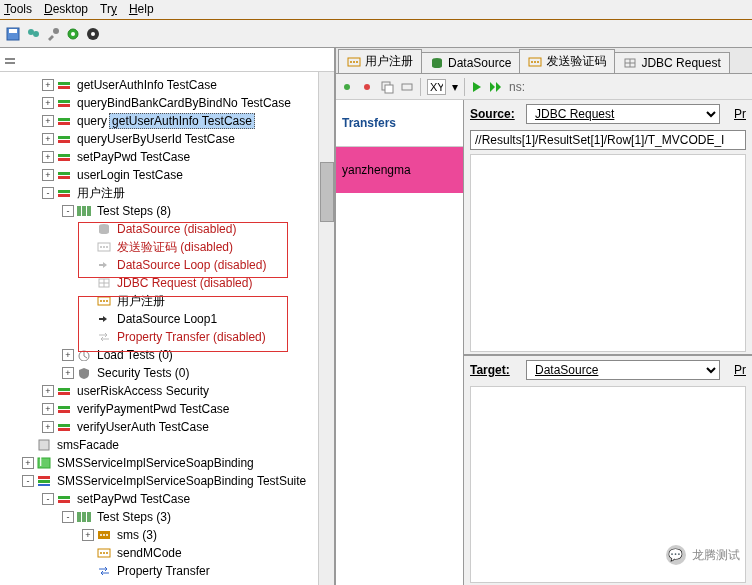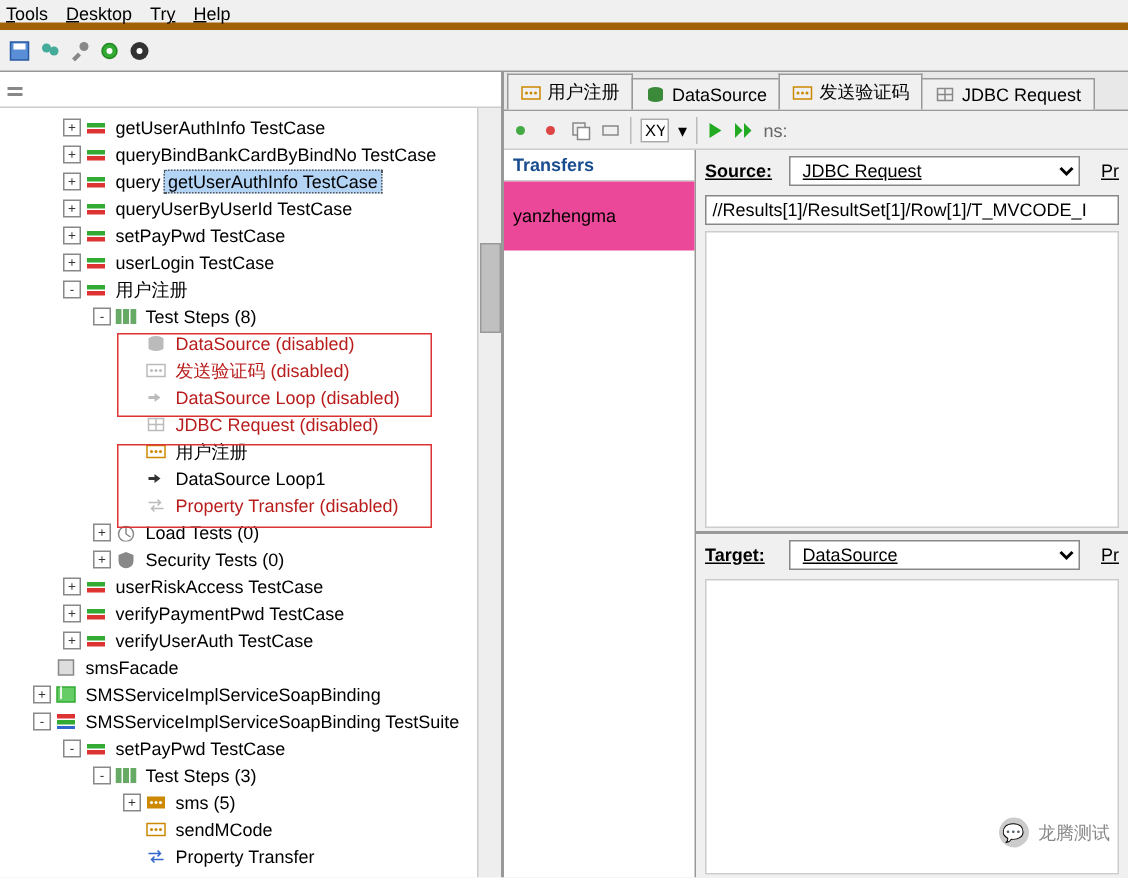--- a/index.html
+++ b/index.html
@@ -1,17 +1,17 @@
 <!DOCTYPE html>
 <html><head>
 <meta charset="utf-8">
 <style>
 * { margin: 0; padding: 0; box-sizing: border-box; font-family: Tahoma, sans-serif; font-size: 12px; }
 body { background: #f0f0f0; width: 752px; height: 585px; overflow: hidden; }
-.menubar { height: 20px; background: #f0f0f0; display: flex; padding: 2px 4px; gap: 12px; border-bottom: 5px solid #a16207; }
+.menubar { height: 20px; background: #f0f0f0; display: flex; padding: 2px 4px; gap: 12px; border-bottom: 1px solid #a16207; }
 .menubar span { cursor: pointer; }
 .menubar span u { text-decoration: underline; }
 .toolbar { height: 28px; background: #f0f0f0; display: flex; align-items: center; padding: 2px 4px; gap: 2px; border-bottom: 1px solid #999; }
 .toolbar .icon { width: 18px; height: 18px; display: flex; align-items: center; justify-content: center; cursor: pointer; }
 .main { display: flex; height: calc(585px - 48px); }
 .left-panel { width: 336px; background: #fff; border-right: 2px solid #999; position: relative; display: flex; flex-direction: column; }
 .small-toolbar { height: 24px; border-bottom: 1px solid #ccc; display: flex; align-items: center; padding: 2px 4px; }
 .tree { flex: 1; overflow: auto; padding: 4px 2px; background: #fff; position: relative; }
 .tree-item { display: flex; align-items: center; height: 18px; white-space: nowrap; cursor: pointer; }
 .tree-item .expander { width: 12px; height: 12px; border: 1px solid #888; background: #fff; display: flex; align-items: center; justify-content: center; font-size: 9px; line-height: 1; margin-right: 2px; cursor: pointer; color: #333; }
@@ -22,21 +22,21 @@
 .tree-item .label.disabled { color: #b91c1c; }
 .redbox1 { position: absolute; border: 1px solid #d33; pointer-events: none; }
 .right-panel { flex: 1; background: #f0f0f0; display: flex; flex-direction: column; }
 .tabs { height: 26px; display: flex; align-items: flex-end; padding: 2px 2px 0 2px; gap: 0; border-bottom: 1px solid #999; background: #e8e8e8; }
 .tab { display: flex; align-items: center; gap: 4px; padding: 3px 8px; background: #f0f0f0; border: 1px solid #999; border-bottom: none; margin-right: -1px; cursor: pointer; }
 .sub-toolbar { height: 26px; display: flex; align-items: center; padding: 2px 4px; gap: 6px; border-bottom: 1px solid #ccc; background: #f0f0f0; }
 .sub-toolbar .sep { width: 1px; height: 18px; background: #bbb; }
 .sub-toolbar input { width: 19px; height: 16px; border: 1px solid #aaa; font-size: 11px; padding: 0 2px; }
 .content { display: flex; flex: 1; }
 .transfers-panel { width: 128px; background: #fff; border-right: 1px solid #999; display: flex; flex-direction: column; }
-.transfers-header { padding: 3px 6px; font-weight: bold; color: #1a4d8f; border-bottom: 1px solid #ccc; }
+.transfers-header { padding: 16px 6px; font-weight: bold; color: #1a4d8f; border-bottom: 1px solid #ccc; }
 .transfer-item { padding: 16px 6px; background: #ec4899; cursor: pointer; }
 .detail-panel { flex: 1; display: flex; flex-direction: column; background: #f0f0f0; }
 .detail-row { display: flex; align-items: center; padding: 4px 6px; gap: 6px; text-decoration: underline; }
 .detail-row label { font-weight: bold; width: 50px; }
 .detail-row select { flex: 1; height: 20px; border: 1px solid #888; background: #fff; padding: 0 4px; }
 .detail-row .pr { width: 20px; text-align: right; }
 .detail-input { margin: 2px 6px; padding: 2px 4px; background: #fff; border: 1px solid #888; height: 20px; overflow: hidden; white-space: nowrap; }
 .spacer-vert { flex: 1; background: #fff; margin: 2px 6px; border: 1px solid #ccc; }
 .target-row { border-top: 2px solid #999; }
 .watermark { position: absolute; right: 12px; bottom: 20px; display: flex; align-items: center; gap: 6px; color: #888; font-size: 13px; }
@@ -300,21 +300,21 @@
         </div>
         <div class="tree-item">
           <span class="spacer" style="width: 40px;"></span>
           <span class="expander">+</span>
           <span class="icon">
             <svg width="14" height="12">
               <rect x="1" y="3" width="12" height="3" fill="#3a3"></rect>
               <rect x="1" y="7" width="12" height="3" fill="#d33"></rect>
             </svg>
           </span>
-          <span class="label">userRiskAccess TestCase</span>
+          <span class="label">userRiskAccess Security</span>
         </div>
         <div class="tree-item">
           <span class="spacer" style="width: 40px;"></span>
           <span class="expander">+</span>
           <span class="icon">
             <svg width="14" height="12">
               <rect x="1" y="3" width="12" height="3" fill="#3a3"></rect>
               <rect x="1" y="7" width="12" height="3" fill="#d33"></rect>
             </svg>
           </span>
@@ -391,21 +391,21 @@
           <span class="spacer" style="width: 80px;"></span>
           <span class="expander">+</span>
           <span class="icon">
             <svg width="14" height="12">
               <rect x="1" y="2" width="12" height="8" fill="#c80"></rect>
               <circle cx="4" cy="6" r="1" fill="#fff"></circle>
               <circle cx="7" cy="6" r="1" fill="#fff"></circle>
               <circle cx="10" cy="6" r="1" fill="#fff"></circle>
             </svg>
           </span>
-          <span class="label">sms (5)</span>
+          <span class="label">sms (3)</span>
         </div>
         <div class="tree-item">
           <span class="spacer" style="width: 80px;"></span>
           <span style="width: 14px; display: inline-block;"></span>
           <span class="icon">
             <svg width="14" height="12">
               <rect x="1" y="2" width="12" height="8" fill="none" stroke="#c80"></rect>
               <circle cx="4" cy="6" r="1" fill="#c80"></circle>
               <circle cx="7" cy="6" r="1" fill="#c80"></circle>
               <circle cx="10" cy="6" r="1" fill="#c80"></circle>

